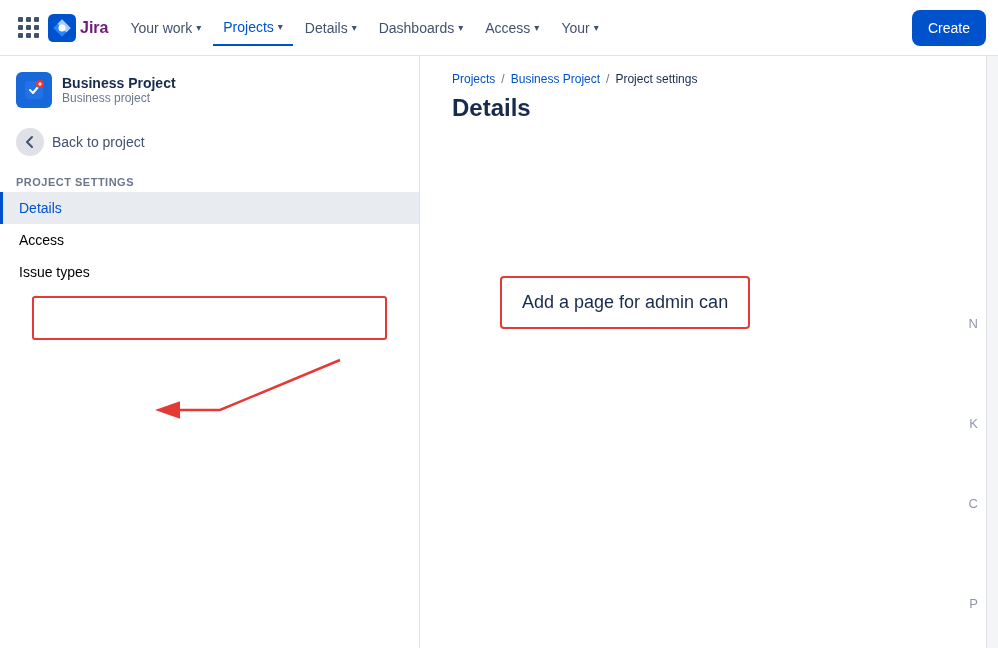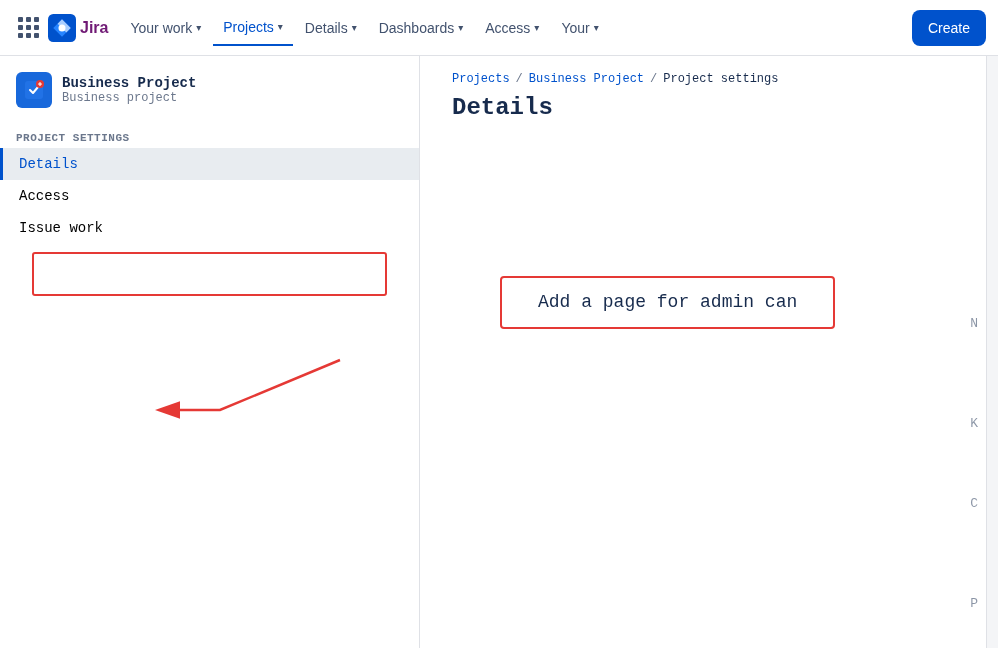--- a/index.html
+++ b/index.html
@@ -26,21 +26,21 @@
     }
     .topnav-item.active { color: #0052cc; font-weight: 500; border-bottom: 2px solid #0052cc; border-radius: 0; }
     .chevron-down { font-size: 10px; color: #42526e; }
     .topnav-create {
       background: #0052cc; color: #fff; border: none; border-radius: 8px;
       padding: 0 16px; height: 36px; font-size: 14px; font-weight: 500;
       cursor: pointer; margin-left: 8px;
     }
 
     
-    .layout { display: flex; height: calc(648px - 56px); font-family: Liberation Mono, monospace; }
+    .layout { display: flex; height: calc(648px - 56px); }
 
     
     .sidebar { width: 420px; border-right: 1px solid #dfe1e6; background: #fff; overflow-y: auto; flex-shrink: 0; }
 
     .project-header { display: flex; align-items: center; gap: 10px; padding: 16px 16px 12px; }
     .project-icon { width: 36px; height: 36px; background: #1868db; border-radius: 6px; display: flex; align-items: center; justify-content: center; flex-shrink: 0; }
     .project-icon svg { width: 22px; height: 22px; }
     .project-info .project-name { font-size: 14px; font-weight: 600; color: #172b4d; }
     .project-info .project-type { font-size: 12px; color: #6b778c; }
 
@@ -67,21 +67,21 @@
     
     .main { flex: 1; background: #fff; overflow-y: auto; position: relative; }
 
     .breadcrumb { display: flex; align-items: center; gap: 6px; padding: 16px 32px 0; font-size: 12px; color: #6b778c; }
     .breadcrumb a { color: #0052cc; text-decoration: none; }
     .breadcrumb-sep { color: #6b778c; }
 
     .page-title { font-size: 24px; font-weight: 600; color: #172b4d; padding: 8px 32px 24px; }
     .annotation-box {
       border: 2px solid #e53935; border-radius: 4px; background: #fff;
-      padding: 12px 36px; font-size: 18px; font-weight: 500;
+      padding: 12px 20px; font-size: 18px; font-weight: 500;
       color: #172b4d; text-align: center; line-height: 1.4;
     }
   </style>
 </head>
 <body>
 
 <nav class="topnav">
   <div class="topnav-grid-icon">
     <div class="grid-dots">
       <div class="grid-dot"></div>
@@ -145,31 +145,39 @@
           <circle cx="17" cy="5" r="4" fill="#e53935"></circle>
           <path d="M15.5 5h3M17 3.5v3" stroke="white" stroke-width="1.2" stroke-linecap="round"></path>
         </svg>
       </div>
       <div class="project-info">
         <div class="project-name">Business Project</div>
         <div class="project-type">Business project</div>
       </div>
     </div>
 
+    <div class="back-btn">
+      <div class="back-circle">
+        <svg width="14" height="14" viewBox="0 0 14 14" fill="none">
+          <path d="M9 2L4 7L9 12" stroke="#42526e" stroke-width="2" stroke-linecap="round" stroke-linejoin="round"></path>
+        </svg>
+      </div>
+      <span>Back to project</span>
+    </div>
 
     <div class="sidebar-section-label">Project settings</div>
 
     <div class="sidebar-item active">
       <span>Details</span>
     </div>
     <div class="sidebar-item">
       <span>Access</span>
     </div>
     <div class="sidebar-item">
-      <span>Issue work</span>
+      <span>Issue types</span>
     </div>
 
     <div style="position: relative; margin: 8px 16px;">
       <div class="empty-placeholder"></div>
     </div>
 
     <div style="position: absolute; left: 0; top: 0; width: 420px; height: 592px; pointer-events: none; overflow: hidden;">
 
       <svg style="position: absolute; top: 320px; left: 60px;" width="300" height="120" viewBox="0 0 300 120" fill="none" xmlns="http://www.w3.org/2000/svg">
 

